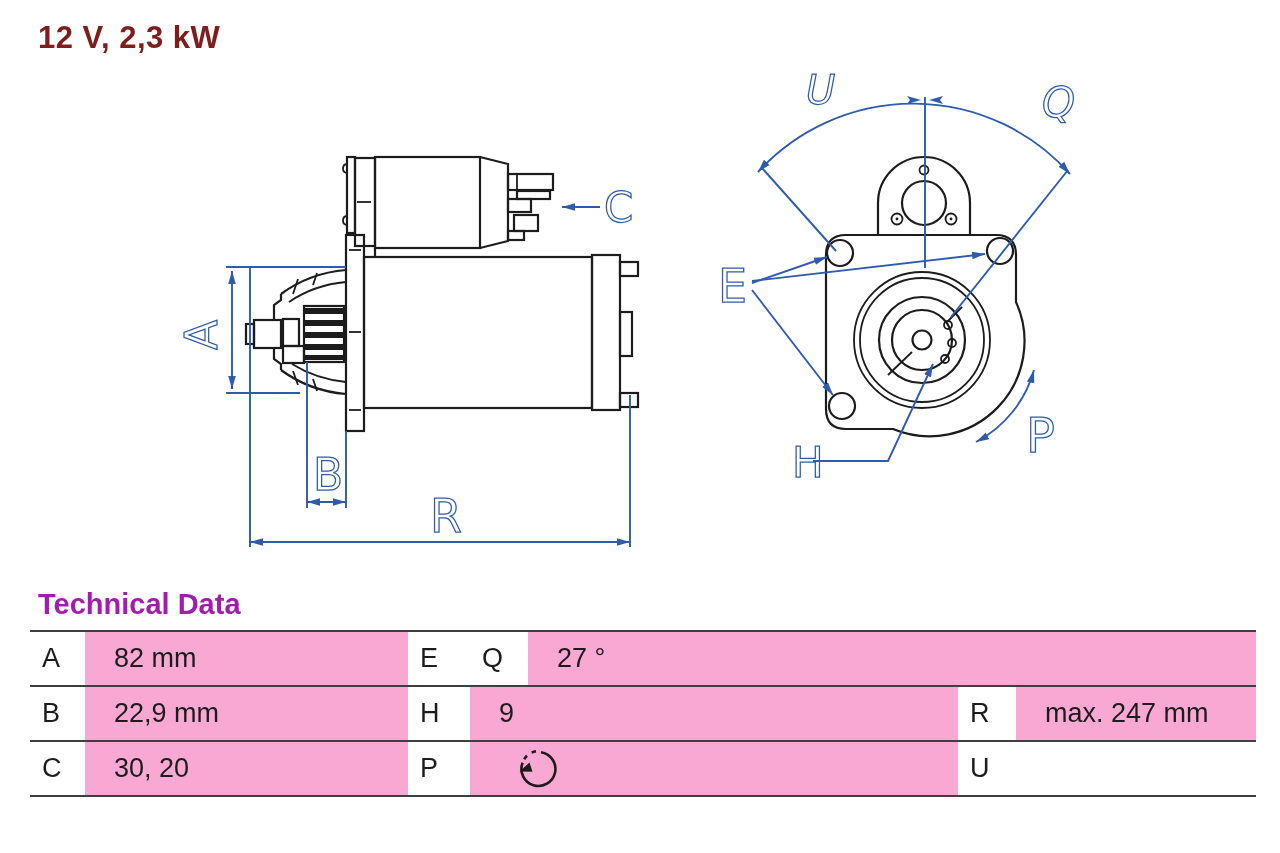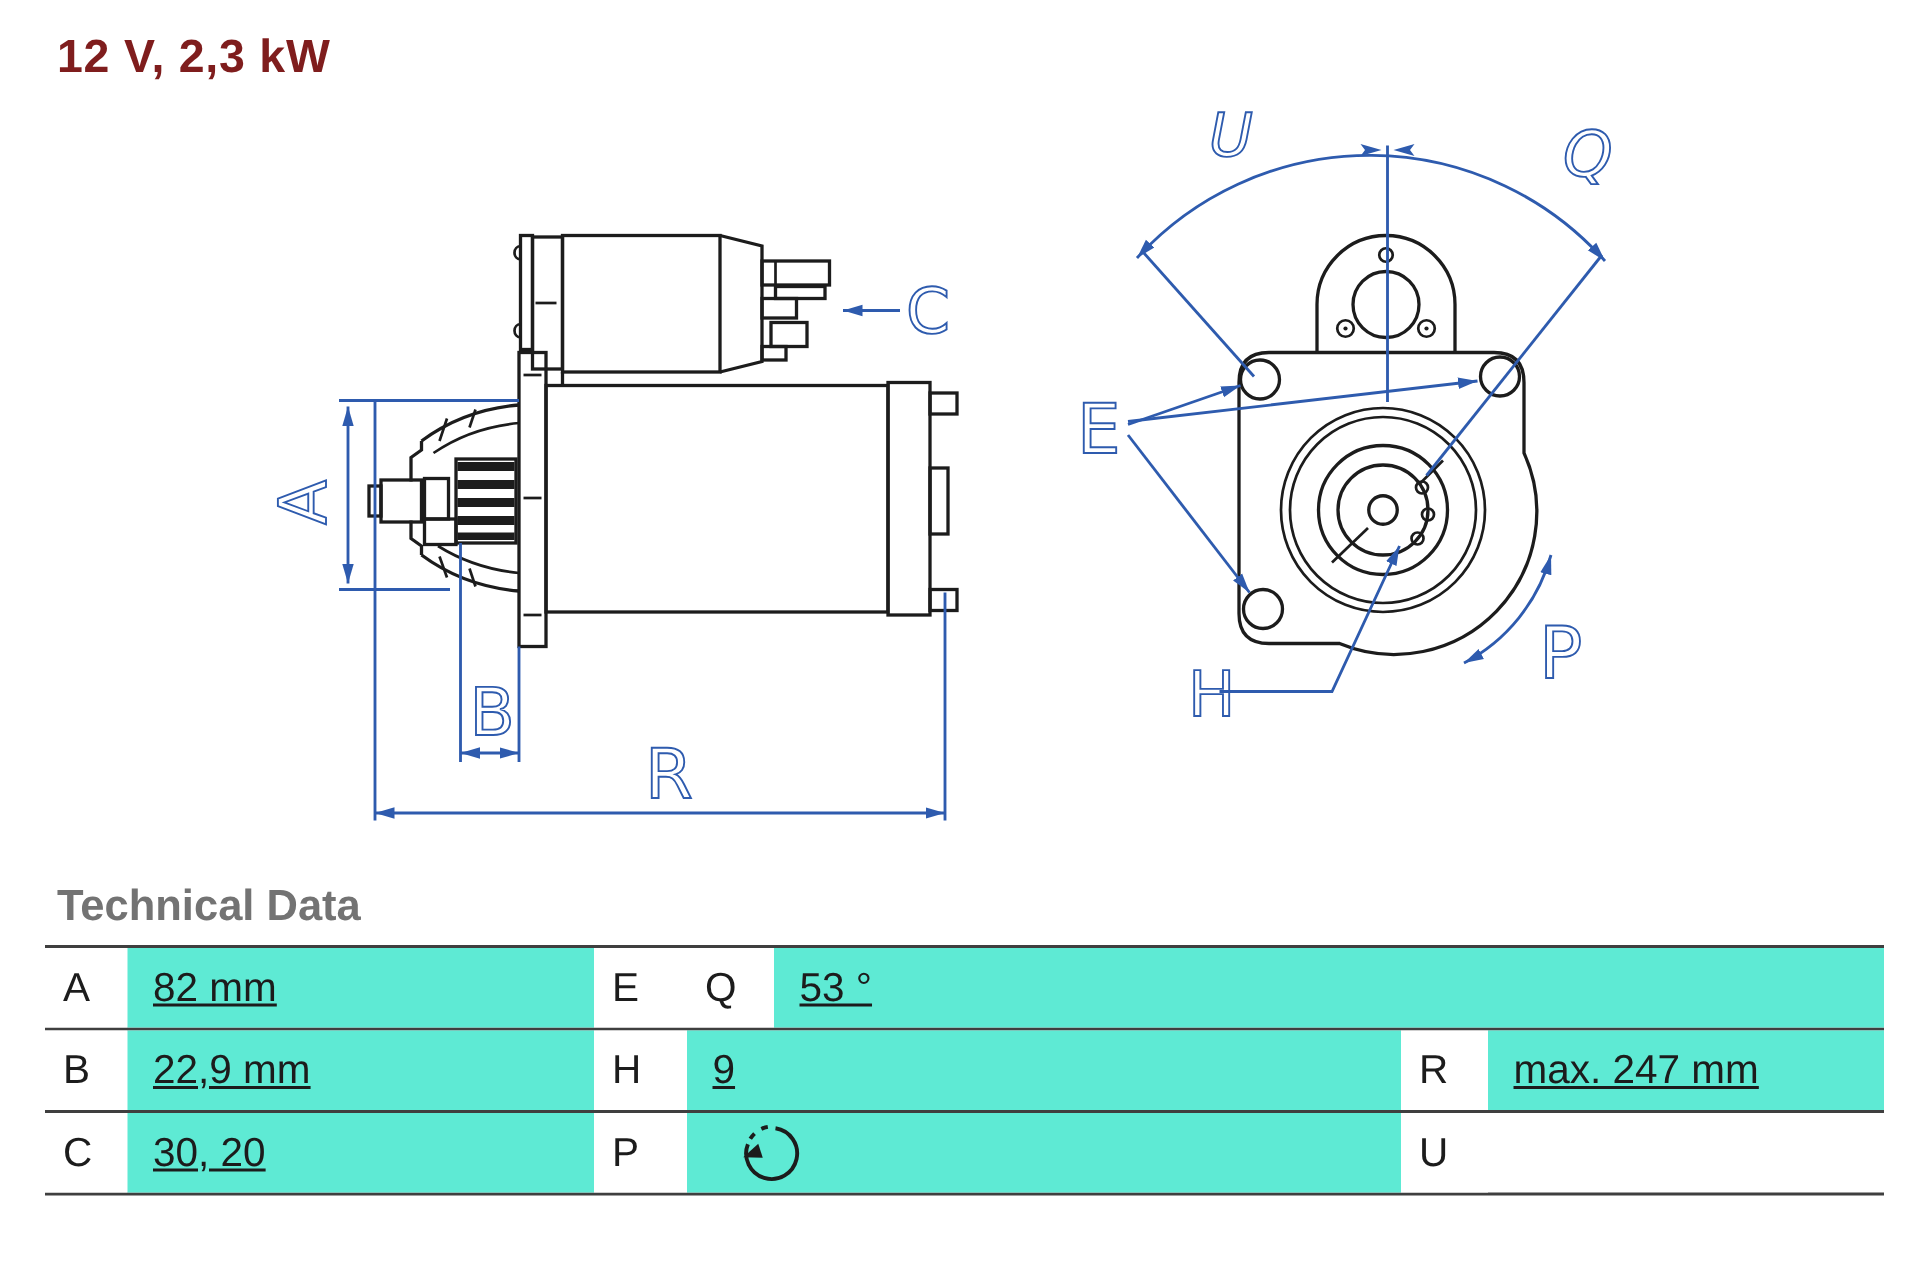--- a/index.html
+++ b/index.html
@@ -1,26 +1,26 @@
 <!DOCTYPE html>
 <html><head>
 <meta charset="utf-8">
 <style>
   html,body{margin:0;padding:0;background:#ffffff;}
   .page{position:relative;width:1280px;height:853px;background:#fff;overflow:hidden;
         font-family:"Liberation Sans","DejaVu Sans",sans-serif;color:#1e1e1e;}
   .title{position:absolute;left:38px;top:20px;font-size:31px;font-weight:bold;color:#7f1d1d;letter-spacing:.5px;}
   .drawing{position:absolute;left:0;top:0;width:1280px;height:853px;}
   
-  .td-heading{position:absolute;left:38px;top:588px;font-size:29px;font-weight:bold;color:#737373;}
+  .td-heading{position:absolute;left:38px;top:588px;font-size:29px;font-weight:bold;color:#a21caf;}
   .td-table{position:absolute;left:30px;top:630px;width:1226px;border-top:2px solid #3f3f3f;}
   .td-row{display:flex;height:53px;border-bottom:2px solid #3f3f3f;align-items:stretch;}
   .cell{display:flex;align-items:center;font-size:27px;color:#1c1c1c;}
   .lbl{background:#ffffff;padding-left:12px;}
-  .val{background:#5eead4;padding-left:17px;text-decoration:underline;}
+  .val{background:#f9a8d4;padding-left:29px;}
   .c1l{width:43px;}  .c1v{width:294px;}
   .c2l{width:50px;}  .c2v{width:459px;}
   .c3l{width:46px;}  .c3v{flex:1;}
   .rot-icon{margin-left:18px;}
   
   .blk{stroke:#1c1c1c;fill:none;stroke-width:2.2;}
   .blk-thin{stroke:#1c1c1c;fill:none;stroke-width:1.8;}
   .blk-fill{fill:#1c1c1c;stroke:none;}
   .blu{stroke:#2e5bae;fill:none;stroke-width:1.9;}
   .blu-fill{fill:#2e5bae;stroke:none;}
@@ -191,21 +191,21 @@
   </svg>
 
   <div class="td-heading">Technical Data</div>
 
   <div class="td-table">
     <div class="td-row">
       <div class="cell lbl c1l">A</div>
       <div class="cell val c1v">82 mm</div>
       <div class="cell lbl c2l">E</div>
       <div class="cell lbl c3l">Q</div>
-      <div class="cell val c3v">53 °</div>
+      <div class="cell val c3v">27 °</div>
     </div>
     <div class="td-row">
       <div class="cell lbl c1l">B</div>
       <div class="cell val c1v">22,9 mm</div>
       <div class="cell lbl c2l">H</div>
       <div class="cell val c2v">9</div>
       <div class="cell lbl c3l">R</div>
       <div class="cell val c3v">max. 247 mm</div>
     </div>
     <div class="td-row">

